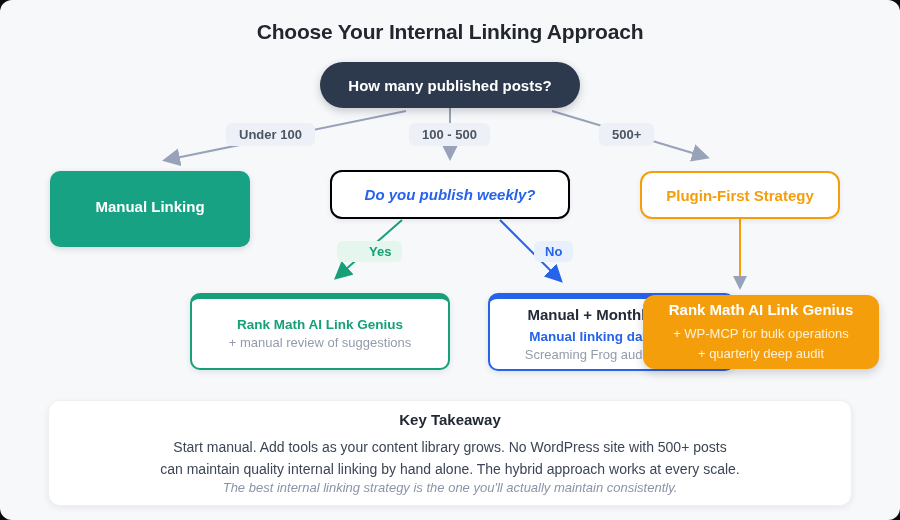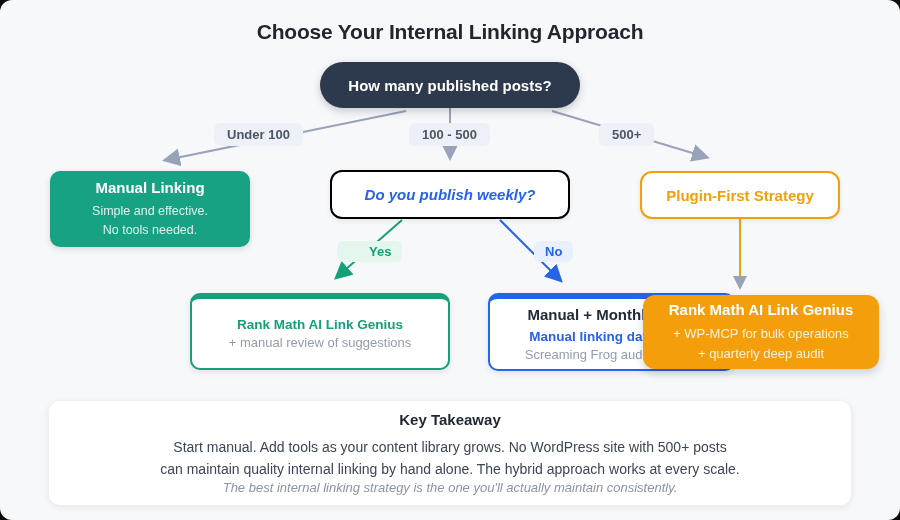--- a/index.html
+++ b/index.html
@@ -75,34 +75,30 @@
     </defs>
     <path d="M406,111 L166,160" stroke="#98a2b8" stroke-width="2" fill="none" marker-end="url(#ah-gray)"></path>
     <path d="M450,108 L450,157" stroke="#98a2b8" stroke-width="2" fill="none" marker-end="url(#ah-gray)"></path>
     <path d="M552,111 L706,157" stroke="#98a2b8" stroke-width="2" fill="none" marker-end="url(#ah-gray)"></path>
     <path d="M402,220 L337,277" stroke="#16a07a" stroke-width="2" fill="none" marker-end="url(#ah-green)"></path>
     <path d="M500,220 L560,280" stroke="#2563eb" stroke-width="2" fill="none" marker-end="url(#ah-blue)"></path>
     <path d="M740,219 L740,277" stroke="#f59e0b" stroke-width="2" fill="none"></path>
     <polygon points="733,276 747,276 740,290" fill="#98a2b8"></polygon>
   </svg>
 
-  <div class="edge-label" style="left:214px;top:123px;">Under 100</div>
+  <div class="edge-label" style="left:226px;top:123px;">Under 100</div>
   <div class="edge-label" style="left:409px;top:123px;">100 - 500</div>
   <div class="edge-label" style="left:599px;top:123px;">500+</div>
 
   <div class="node pill" style="left:320px;top:62px;width:260px;height:46px;">
     <div class="q">How many published posts?</div>
   </div>
 
   <div class="node green-fill" style="left:50px;top:171px;width:200px;height:76px;">
     <div class="node-title">Manual Linking</div>
-    <div class="node-sub">
-      <div>Simple and effective.</div>
-      <div>No tools needed.</div>
-    </div>
   </div>
 
   <div class="node outline outline-blue" style="left:330px;top:170px;width:240px;height:49px;">
     <div class="node-title">Do you publish weekly?</div>
   </div>
 
   <div class="node outline outline-orange" style="left:640px;top:171px;width:200px;height:48px;">
     <div class="node-title">Plugin-First Strategy</div>
   </div>
 

